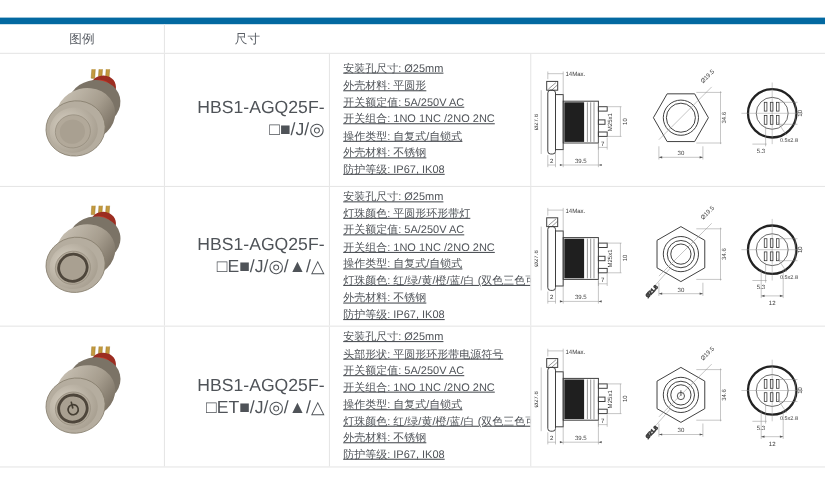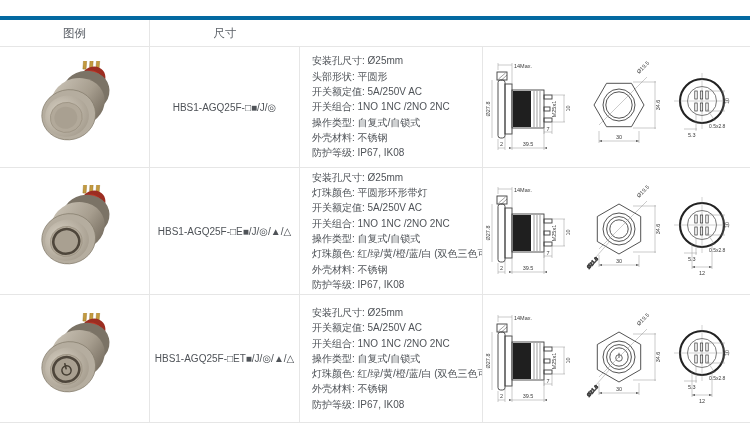--- a/index.html
+++ b/index.html
@@ -1,26 +1,26 @@
 <!DOCTYPE html>
 <html><head>
 <meta charset="utf-8">
 <style>
   html,body{margin:0;padding:0;background:#fff;}
   body{width:750px;height:448px;overflow:hidden;
        font-family:"Liberation Sans","DejaVu Sans",sans-serif;color:#4f5358;}
-  .tbl{margin-top:16px;border-top:4px solid #0369a1;}
+  .tbl{margin-top:16px;border-top:6px solid #0369a1;}
   .trow{display:grid;grid-template-columns:150px 150px 183px 267px;border-bottom:1px solid #e6e6e6;}
   .td{border-right:1px solid #e6e6e6;display:flex;align-items:center;justify-content:center;overflow:hidden;}
   .td:last-child{border-right:none;}
   .head .td{height:26px;font-size:11.5px;color:#5a5f66;}
   .r1{height:120px;}.r2{height:126px;}.r3{height:127px;}
-  .model{font-size:10px;text-align:right;padding:0 4px;letter-spacing:0;}
+  .model{font-size:16px;text-align:right;padding:0 4px;letter-spacing:0;}
   .specs{flex-direction:column;align-items:flex-start;justify-content:center;padding-left:12px;}
-  .spec-line{font-size:10px;line-height:15.3px;white-space:nowrap;color:#4f5358;}
+  .spec-line{font-size:10px;line-height:15.3px;white-space:nowrap;color:#4f5358;text-decoration:underline;}
   .dims-slot{justify-content:flex-start;gap:1px;padding-left:3px;}
   .photo-slot{justify-content:center;}
   .drw{flex:0 0 auto;}
   .drw text{font-size:5.5px;fill:#3c3c3c;}
   .drw .sm{font-size:5px;}
   
   .row-v1 .hex-pointy{display:none;}
   .row-v2 .hex-flat,.row-v3 .hex-flat{display:none;}
   .row-v1 .only-ring{display:none;}
   .row-v1 .only-power,.row-v2 .only-power{display:none;}
@@ -66,21 +66,21 @@
       <g class="only-power" stroke="#453e33" stroke-width="1.5" fill="none">
         <circle cx="41" cy="55" r="4.6"></circle>
         <line x1="41" y1="47.5" x2="41" y2="54"></line>
       </g>
     </g>
   </svg>
 </div>
     <div class="td model">HBS1-AGQ25F-□■/J/◎</div>
     <div class="td specs">
       <div class="spec-line">安装孔尺寸: Ø25mm</div>
-      <div class="spec-line">头部形状: 平圆形</div>
+      <div class="spec-line">外壳材料: 平圆形</div>
       <div class="spec-line">开关额定值: 5A/250V AC</div>
       <div class="spec-line">开关组合: 1NO 1NC /2NO 2NC</div>
       <div class="spec-line">操作类型: 自复式/自锁式</div>
       <div class="spec-line">外壳材料: 不锈钢</div>
       <div class="spec-line">防护等级: IP67, IK08</div>
     </div>
     <div class="td dims-slot">
   <svg class="drw" width="92" height="104" viewBox="0 0 92 104">
     <g stroke="#3f3f3f" stroke-width="0.9" fill="none">
       <rect x="11" y="17" width="10" height="8"></rect>
@@ -395,20 +395,21 @@
       <g class="only-power" stroke="#453e33" stroke-width="1.5" fill="none">
         <circle cx="41" cy="55" r="4.6"></circle>
         <line x1="41" y1="47.5" x2="41" y2="54"></line>
       </g>
     </g>
   </svg>
 </div>
     <div class="td model">HBS1-AGQ25F-□ET■/J/◎/▲/△</div>
     <div class="td specs">
       <div class="spec-line">安装孔尺寸: Ø25mm</div>
+      <div class="spec-line">头部形状: 平圆形环形带电源符号</div>
       <div class="spec-line">开关额定值: 5A/250V AC</div>
       <div class="spec-line">开关组合: 1NO 1NC /2NO 2NC</div>
       <div class="spec-line">操作类型: 自复式/自锁式</div>
       <div class="spec-line">灯珠颜色: 红/绿/黄/橙/蓝/白 (双色三色可选)</div>
       <div class="spec-line">外壳材料: 不锈钢</div>
       <div class="spec-line">防护等级: IP67, IK08</div>
     </div>
     <div class="td dims-slot">
   <svg class="drw" width="92" height="104" viewBox="0 0 92 104">
     <g stroke="#3f3f3f" stroke-width="0.9" fill="none">

